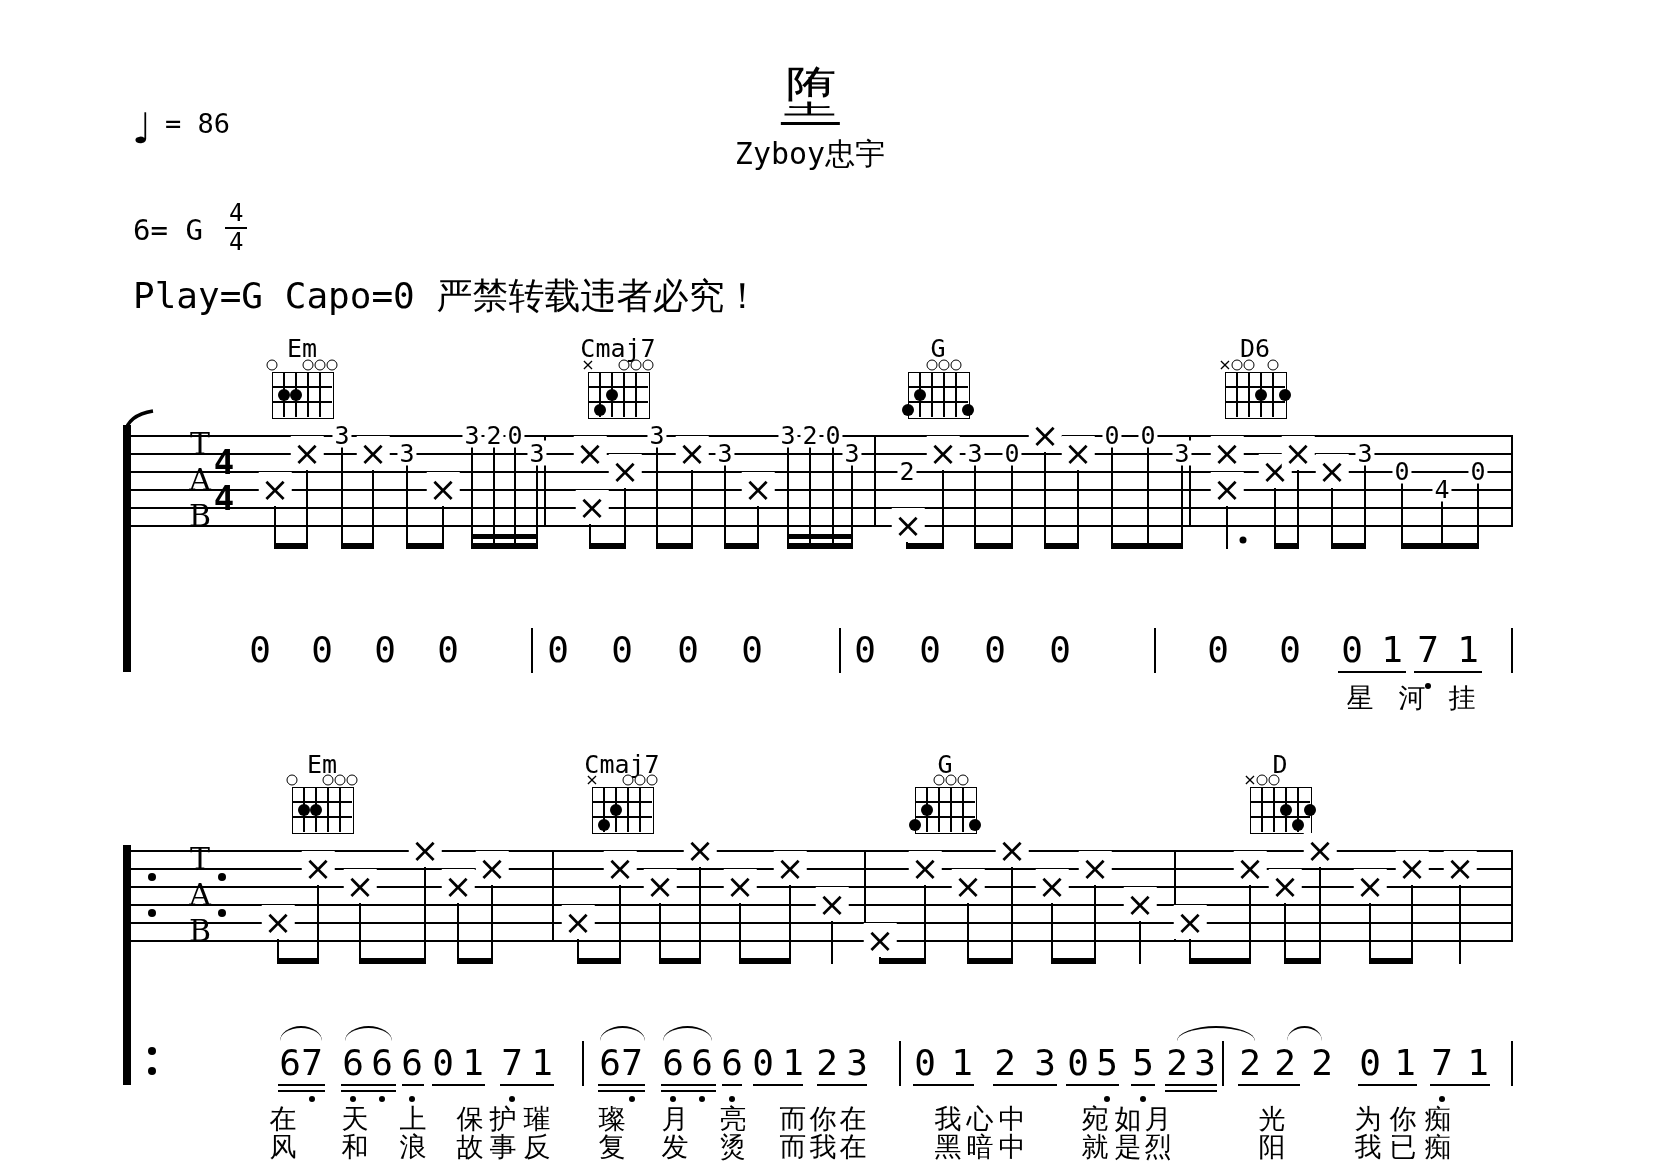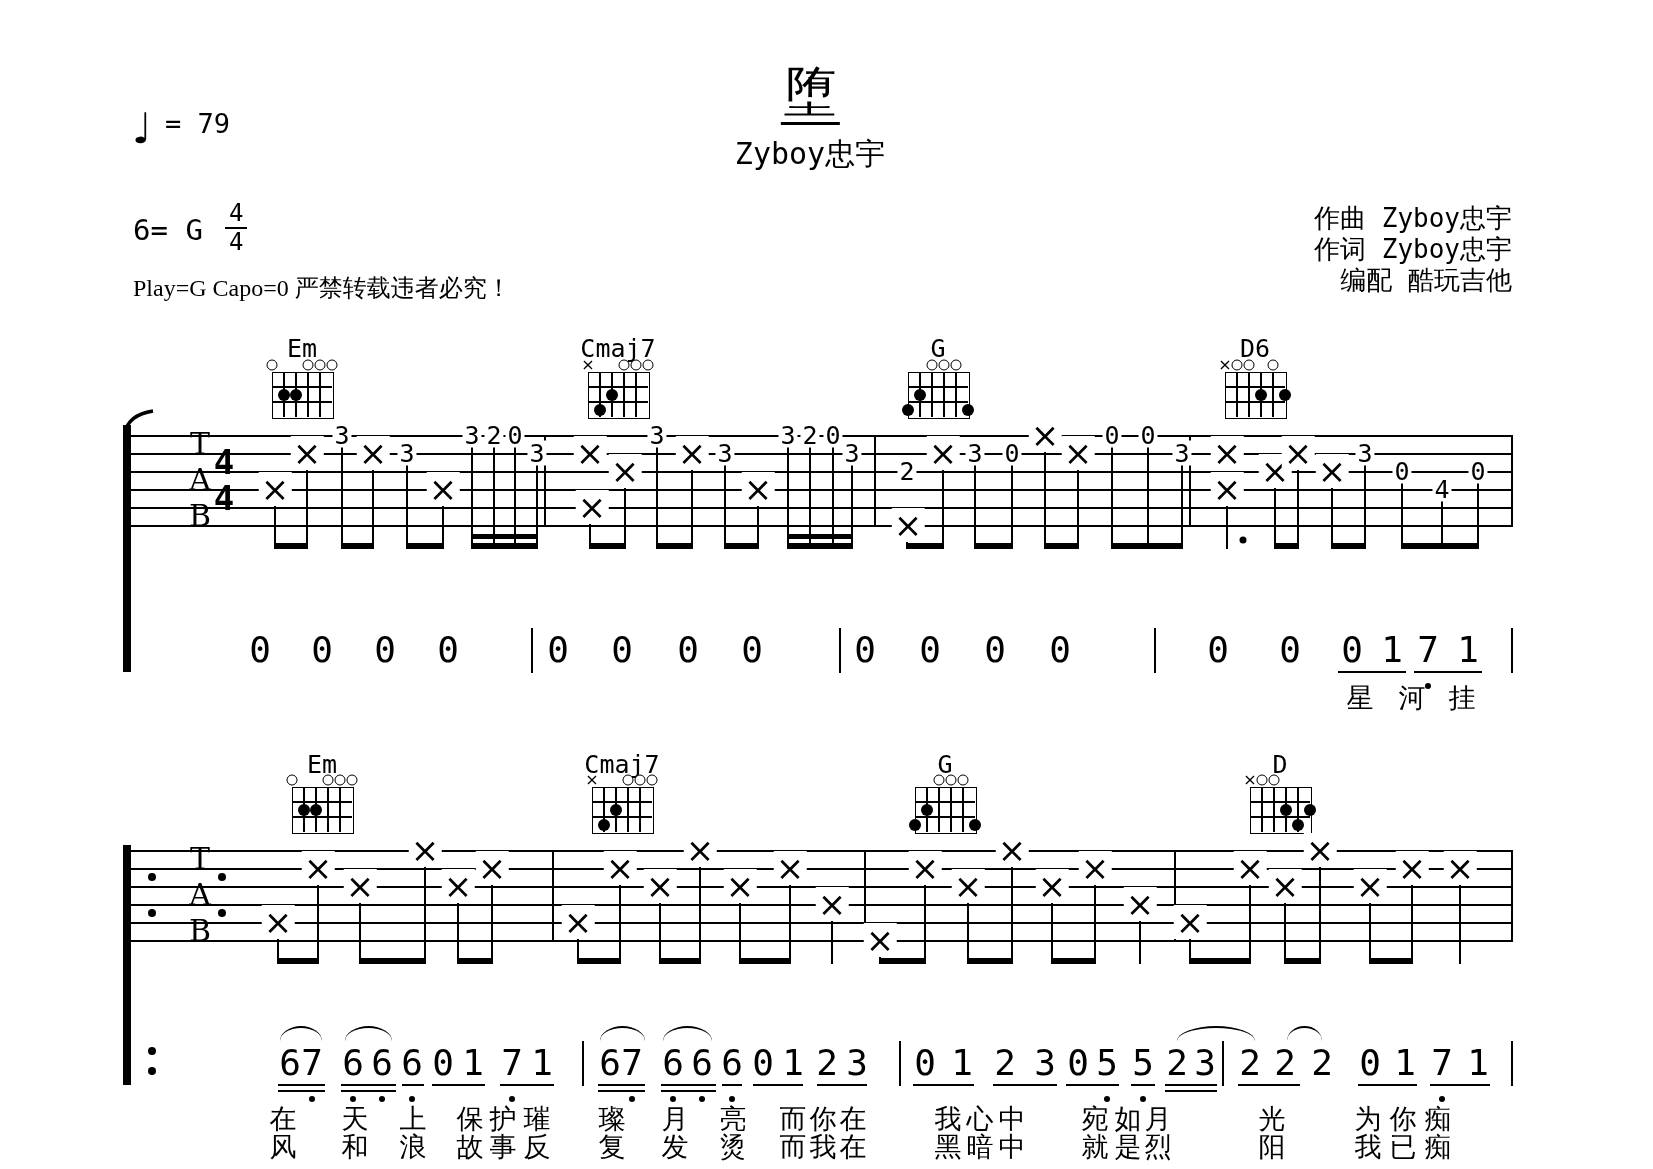--- a/index.html
+++ b/index.html
@@ -16,45 +16,40 @@
   .gridbox{border:1.7px solid #000;}
   .notebg{background:#fff;padding:0 2px;}
 </style>
 </head>
 <body>
 
 <div id="sheet">
 
   <div class="abs" style="left:132px;top:108px;">
     <span style="font-size:42px;line-height:1;">♩</span>
-    <span class="mono" style="font-size:27px;vertical-align:10px;margin-left:8px;">= 79</span>
+    <span class="mono" style="font-size:27px;vertical-align:10px;margin-left:8px;">= 86</span>
   </div>
 
   <div class="abs" style="left:810px;top:62px;transform:translateX(-50%);text-align:center;">
     <div>
       <span style="font-size:53px;line-height:1.1;border-bottom:3.5px solid #000;padding:0 3px 1px;">堕</span>
     </div>
     <div class="mono" style="font-size:30px;margin-top:14px;">Zyboy忠宇</div>
   </div>
 
   <div class="abs" style="left:133px;top:213px;">
     <span class="mono" style="font-size:29px;">6= G</span>
     <span class="mono abs" style="left:92px;top:-12px;text-align:center;font-size:24px;line-height:1.05;">
       <span style="display:block;border-bottom:2px solid #000;padding:0 4px 1px;">4</span>
       <span style="display:block;padding:1px 4px 0;">4</span>
     </span>
   </div>
 
-  <div class="abs mono" style="left:133px;top:272px;font-size:24px;font-family:Liberation Serif, serif;">Play=G Capo=0 严禁转载违者必究！</div>
-
-  <div class="abs" style="right:141px;top:203px;text-align:right;font-size:26px;line-height:31px;">
-    <div class="mono">作曲 Zyboy忠宇</div>
-    <div class="mono">作词 Zyboy忠宇</div>
-    <div class="mono">编配 酷玩吉他</div>
-  </div>
+  <div class="abs mono" style="left:133px;top:272px;font-size:36px;">Play=G Capo=0 严禁转载违者必究！</div>
+
 
 <div class="blk" style="position: absolute; left: 125px; top: 435px; width: 1387px; height: 1.6px;"></div>
     <div class="blk" style="position: absolute; left: 125px; top: 453px; width: 1387px; height: 1.6px;"></div>
     <div class="blk" style="position: absolute; left: 125px; top: 471px; width: 1387px; height: 1.6px;"></div>
     <div class="blk" style="position: absolute; left: 125px; top: 489px; width: 1387px; height: 1.6px;"></div>
     <div class="blk" style="position: absolute; left: 125px; top: 507px; width: 1387px; height: 1.6px;"></div>
     <div class="blk" style="position: absolute; left: 125px; top: 525px; width: 1387px; height: 1.6px;"></div>
     <div class="blk" style="position: absolute; left: 124.2px; top: 435px; width: 1.6px; height: 91.6px;"></div>
     <div class="blk" style="position: absolute; left: 544.2px; top: 435px; width: 1.6px; height: 91.6px;"></div>
     <div class="blk" style="position: absolute; left: 874.2px; top: 435px; width: 1.6px; height: 91.6px;"></div>

